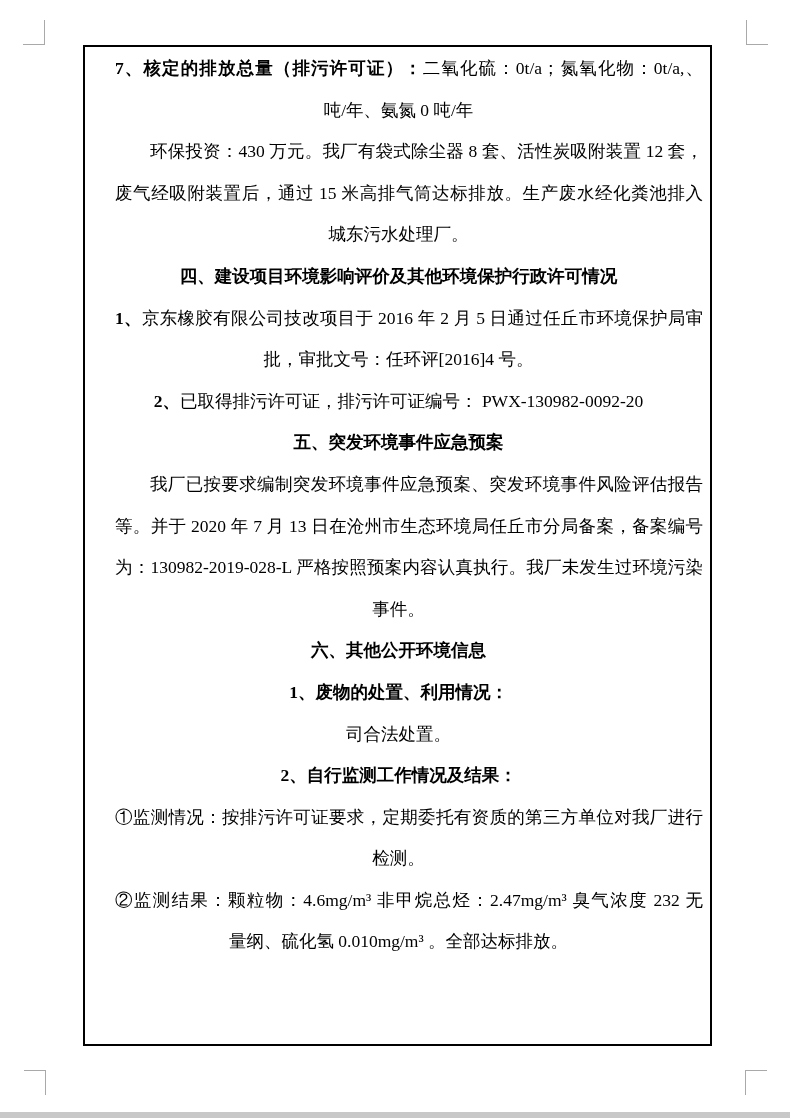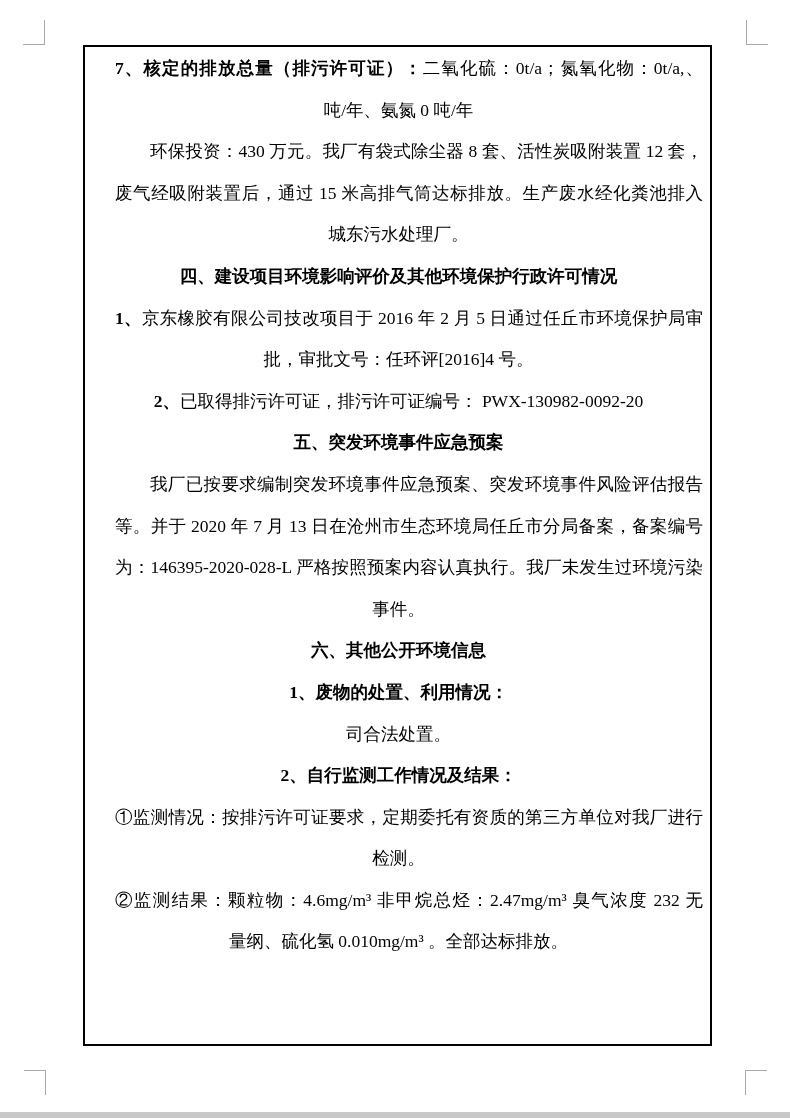--- a/index.html
+++ b/index.html
@@ -77,21 +77,21 @@
     <div class="line justify indent"><span class="seg">环保投资：430 万元。我厂有袋式除尘器 8 套、活性炭吸附装置 12 套，</span></div>
     <div class="line justify"><span class="seg">废气经吸附装置后，通过 15 米高排气筒达标排放。生产废水经化粪池排入</span></div>
     <div class="line"><span class="seg">城东污水处理厂。</span></div>
     <div class="line"><span class="seg b">四、建设项目环境影响评价及其他环境保护行政许可情况</span></div>
     <div class="line justify"><span class="seg b">1、</span><span class="seg">京东橡胶有限公司技改项目于 2016 年 2 月 5 日通过任丘市环境保护局审</span></div>
     <div class="line"><span class="seg">批，审批文号：任环评[2016]4 号。</span></div>
     <div class="line"><span class="seg b">2、</span><span class="seg">已取得排污许可证，排污许可证编号： PWX-130982-0092-20</span></div>
     <div class="line"><span class="seg b">五、突发环境事件应急预案</span></div>
     <div class="line justify indent"><span class="seg">我厂已按要求编制突发环境事件应急预案、突发环境事件风险评估报告</span></div>
     <div class="line justify"><span class="seg">等。并于 2020 年 7 月 13 日在沧州市生态环境局任丘市分局备案，备案编号</span></div>
-    <div class="line justify"><span class="seg">为：146395-2020-028-L 严格按照预案内容认真执行。我厂未发生过环境污染</span></div>
+    <div class="line justify"><span class="seg">为：130982-2019-028-L 严格按照预案内容认真执行。我厂未发生过环境污染</span></div>
     <div class="line"><span class="seg">事件。</span></div>
     <div class="line"><span class="seg b">六、其他公开环境信息</span></div>
     <div class="line"><span class="seg b">1、废物的处置、利用情况：</span></div>
     <div class="line"><span class="seg">司合法处置。</span></div>
     <div class="line"><span class="seg b">2、自行监测工作情况及结果：</span></div>
     <div class="line justify"><span class="seg">①监测情况：按排污许可证要求，定期委托有资质的第三方单位对我厂进行</span></div>
     <div class="line"><span class="seg">检测。</span></div>
     <div class="line justify"><span class="seg">②监测结果：颗粒物：4.6mg/m³ 非甲烷总烃：2.47mg/m³ 臭气浓度 232 无</span></div>
     <div class="line"><span class="seg">量纲、硫化氢 0.010mg/m³ 。全部达标排放。</span></div>
   </div>

